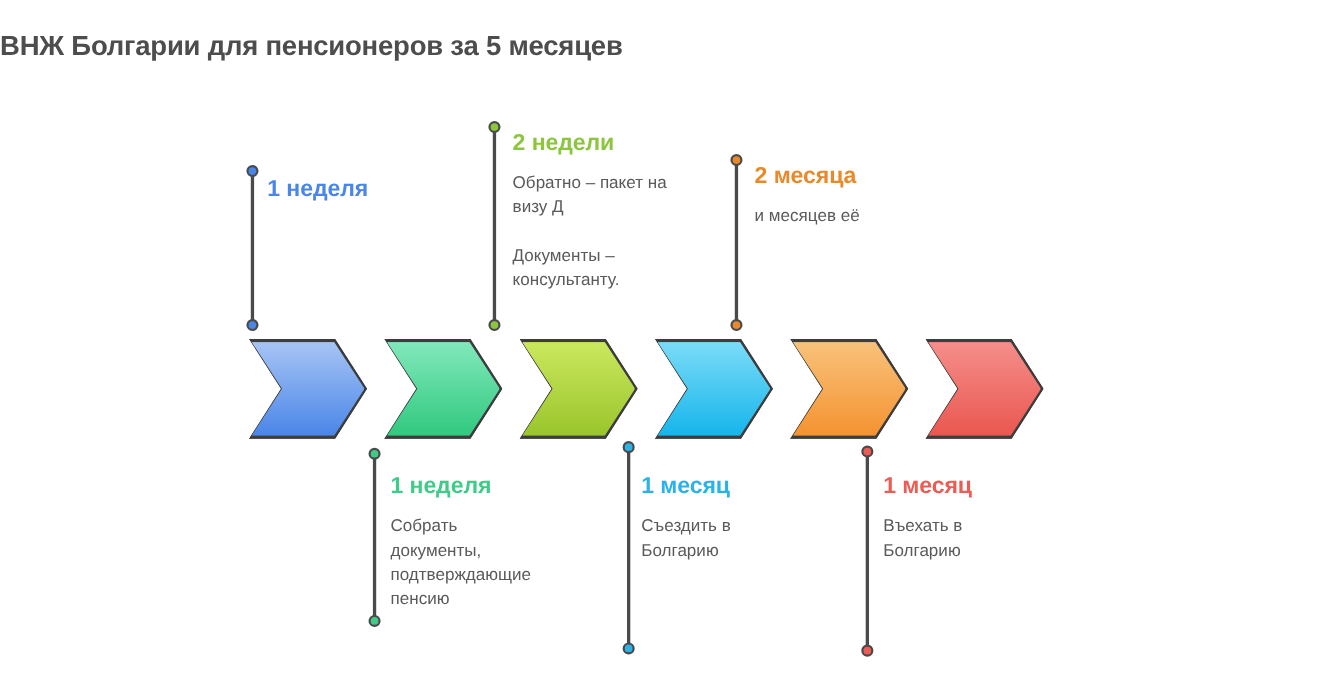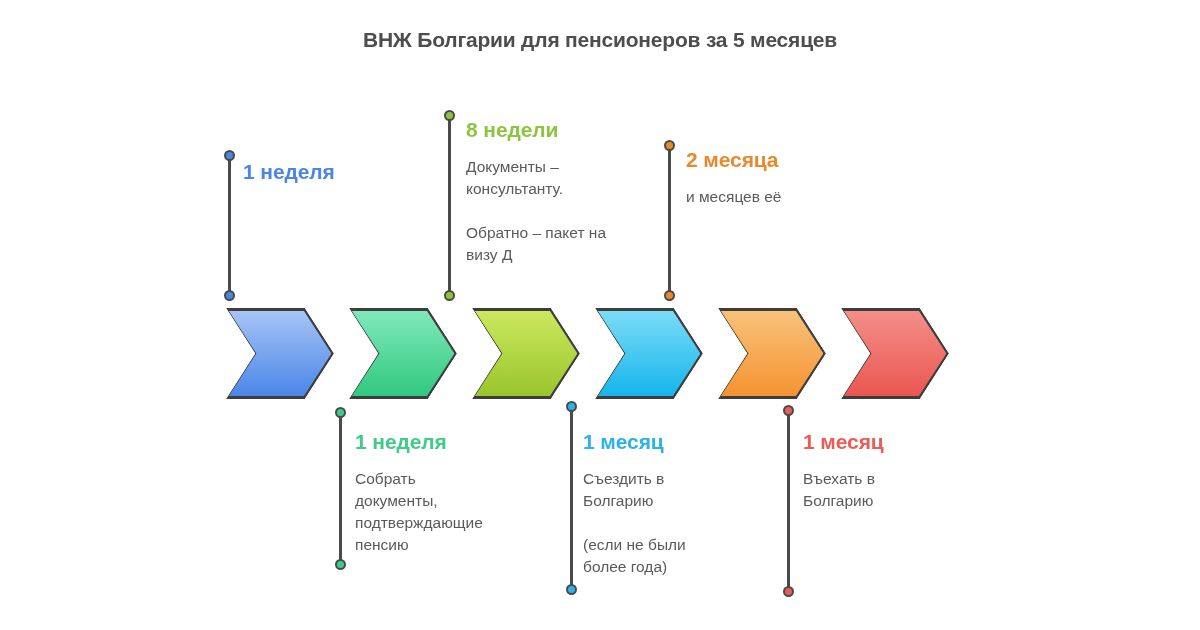--- a/index.html
+++ b/index.html
@@ -21,22 +21,22 @@
     width: 1200px;
     height: 630px;
   }
 
   
   .title {
     position: absolute;
     top: 28px;
     left: 0;
     width: 1200px;
-    text-align: center;
-    font-size: 21px;
+    text-align: left;
+    font-size: 25px;
     font-weight: bold;
     color: #4d4d4d;
     letter-spacing: -0.2px;
     white-space: nowrap;
   }
 
   
   .chevron-row {
     position: absolute;
     top: 308px;
@@ -173,28 +173,27 @@
 
   <div id="blocks-layer">
       <div class="block" style="left: 243px; top: 160px;">
         <div class="heading" style="color: rgb(74, 134, 232);">1 неделя</div>
       </div>
       <div class="block" style="left: 355px; top: 430px;">
         <div class="heading" style="color: rgb(62, 204, 136);">1 неделя</div>
         <div class="para">Собрать<br>документы,<br>подтверждающие<br>пенсию</div>
       </div>
       <div class="block" style="left: 466px; top: 118px;">
-        <div class="heading" style="color: rgb(140, 198, 62);">8 недели</div>
+        <div class="heading" style="color: rgb(140, 198, 62);">2 недели</div>
+        <div class="para">Обратно – пакет на<br>визу Д</div>
         <div class="para">Документы –<br>консультанту.</div>
-        <div class="para">Обратно – пакет на<br>визу Д</div>
       </div>
       <div class="block" style="left: 583px; top: 430px;">
         <div class="heading" style="color: rgb(43, 179, 232);">1 месяц</div>
         <div class="para">Съездить в<br>Болгарию</div>
-        <div class="para">(если не были<br>более года)</div>
       </div>
       <div class="block" style="left: 686px; top: 148px;">
         <div class="heading" style="color: rgb(232, 137, 43);">2 месяца</div>
         <div class="para">и месяцев её</div>
       </div>
       <div class="block" style="left: 803px; top: 430px;">
         <div class="heading" style="color: rgb(237, 92, 84);">1 месяц</div>
         <div class="para">Въехать в<br>Болгарию</div>
       </div>
     </div>

